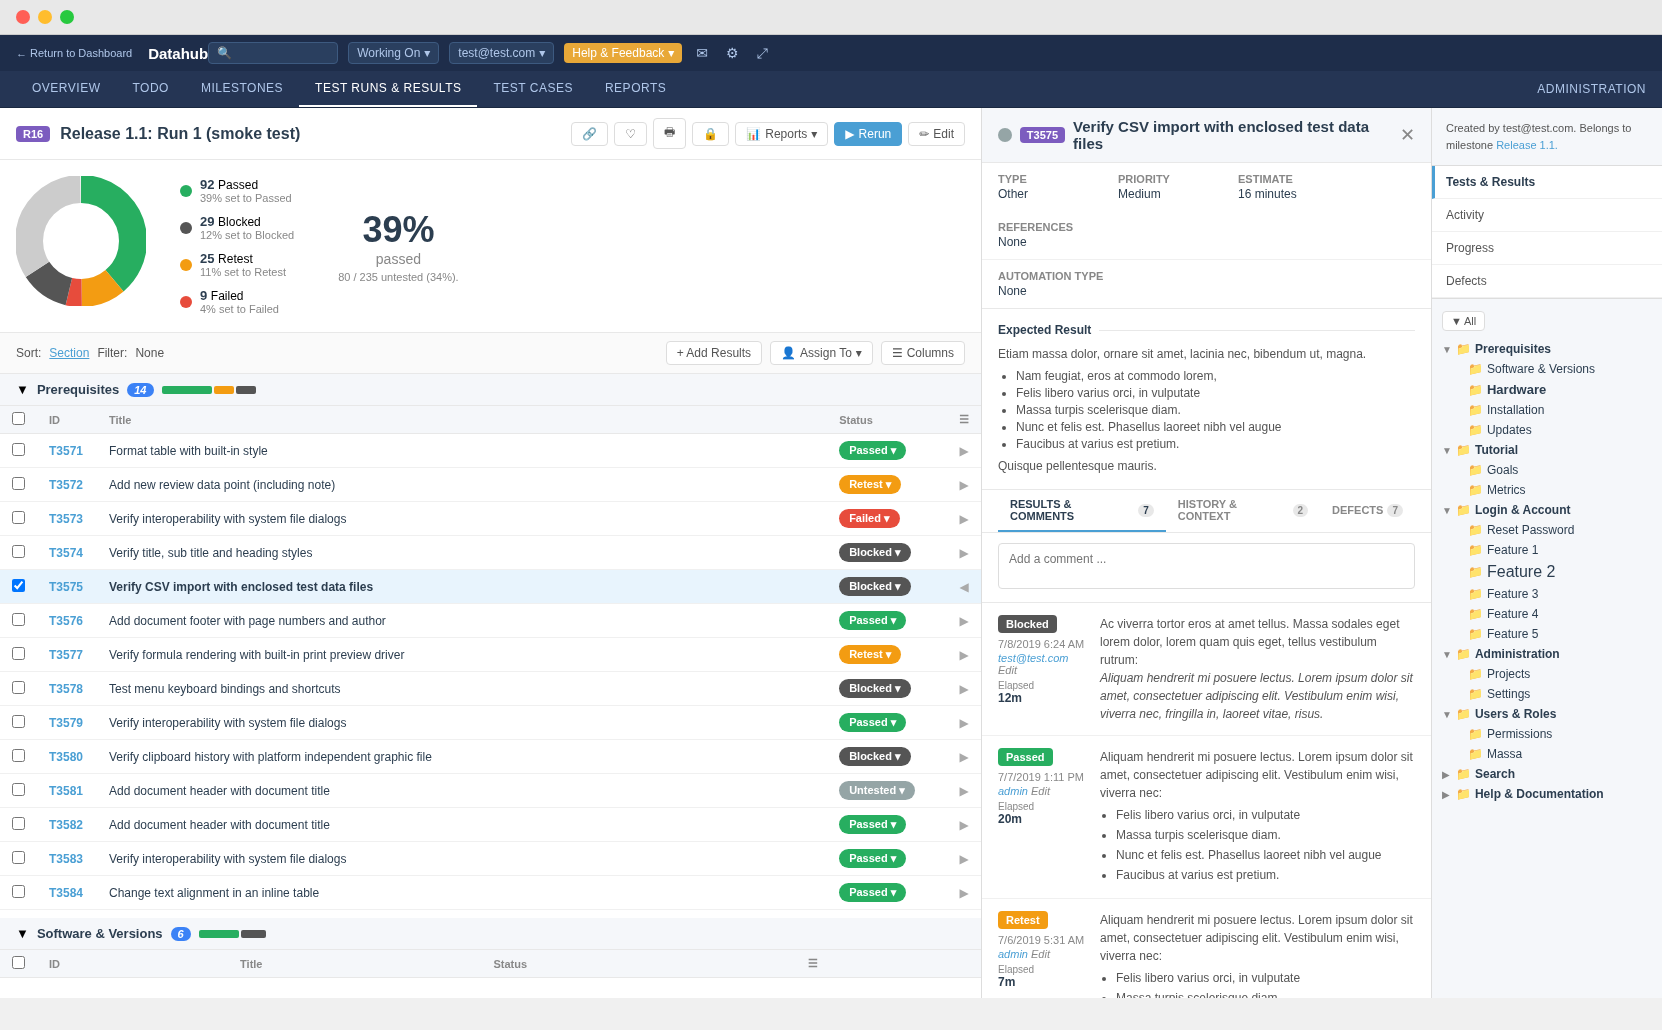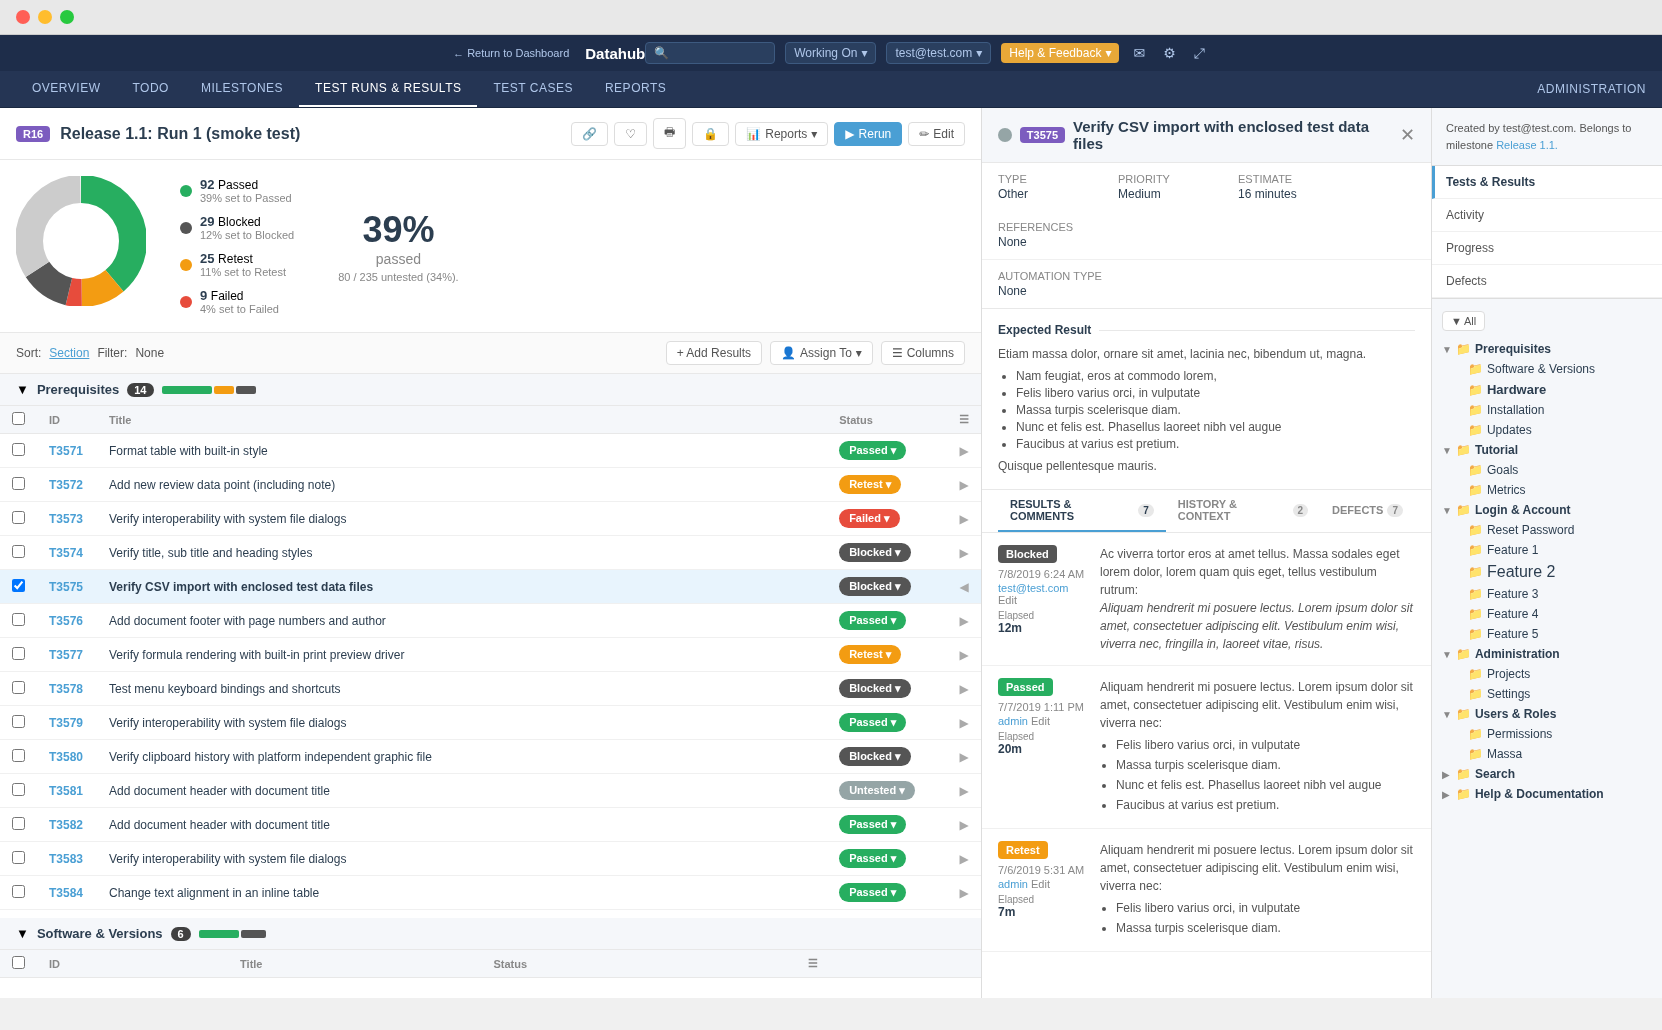--- a/index.html
+++ b/index.html
@@ -9,21 +9,21 @@
       display: flex; align-items: center; gap: 8px;
       background: #e8e8e8; padding: 10px 16px; border-bottom: 1px solid #ccc;
     }
     .tl { width: 14px; height: 14px; border-radius: 50%; }
     .tl-red { background: #ff5f56; }
     .tl-yellow { background: #ffbd2e; }
     .tl-green { background: #27c93f; }
 
     .top-bar {
       background: #1e2d4a; color: #fff;
-      display: flex; align-items: center; justify-content: center;
+      display: flex; align-items: center; justify-content: flex-start;
       padding: 0 16px; height: 36px;
     }
     .top-bar-left { display: flex; align-items: center; gap: 16px; }
     .return-link { color: #afc6e9; font-size: 11px; cursor: pointer; }
     .app-title { color: #fff; font-size: 15px; font-weight: 600; }
     .top-bar-right { display: flex; align-items: center; gap: 10px; }
     .search-box {
       background: #2a3f5f; border: 1px solid #3d5a80; border-radius: 4px;
       color: #fff; padding: 3px 8px; width: 130px; font-size: 12px;
     }
@@ -101,22 +101,22 @@
       color: #555; padding: 4px 10px; font-size: 12px; cursor: pointer; display: flex; align-items: center; gap: 4px;
     }
     .filter-link { color: #4a9fd4; font-size: 12px; text-decoration: underline; cursor: pointer; }
 
     .section-header {
       display: flex; align-items: center; gap: 8px;
       padding: 8px 16px; background: #f5f7fa; border-bottom: 1px solid #e8e8e8; cursor: pointer;
     }
     .section-title { font-size: 13px; font-weight: 700; color: #2c3e50; }
     .section-badge {
-      background: #404040; color: #fff; border-radius: 10px;
-      padding: 1px 7px; font-size: 11px; font-weight: 700;
+      background: #3b82f6; color: #fff; border-radius: 10px;
+      padding: 1px 7px; font-size: 11px; font-weight: 700; font-style: italic;
     }
     .section-progress { display: flex; align-items: center; gap: 2px; }
     .prog-seg { height: 8px; border-radius: 2px; }
 
     .test-table { width: 100%; border-collapse: collapse; }
     .test-table th {
       background: #f5f7fa; text-align: left; padding: 6px 12px;
       font-size: 11px; font-weight: 600; color: #888; border-bottom: 1px solid #e8e8e8;
     }
     .test-table td { padding: 7px 12px; border-bottom: 1px solid #f0f0f0; font-size: 12px; }
@@ -146,21 +146,21 @@
       padding: 10px 16px; border-bottom: 1px solid #e8e8e8; background: #f5f7fa;
     }
     .detail-header-left { display: flex; align-items: center; gap: 8px; }
     .detail-status-dot { width: 14px; height: 14px; border-radius: 50%; background: #95a5a6; }
     .detail-badge { background: #7c5cbf; color: #fff; border-radius: 4px; padding: 2px 7px; font-size: 11px; font-weight: 700; }
     .detail-title { font-size: 15px; font-weight: 600; color: #2c3e50; }
     .close-btn { background: none; border: none; font-size: 18px; color: #888; cursor: pointer; }
 
     .detail-meta { display: flex; flex-wrap: wrap; gap: 0; border-bottom: 1px solid #e8e8e8; }
     .meta-field { padding: 10px 16px; min-width: 120px; }
-    .meta-label { font-size: 11px; color: #888; font-weight: 400; text-transform: uppercase; margin-bottom: 2px; }
+    .meta-label { font-size: 11px; color: #888; font-weight: 700; text-transform: uppercase; margin-bottom: 2px; }
     .meta-value { font-size: 12px; color: #2c3e50; }
     .meta-full { width: 100%; padding: 10px 16px; border-top: 1px solid #f0f0f0; }
 
     .expected-result { padding: 14px 16px; border-bottom: 1px solid #e8e8e8; }
     .section-label { font-size: 12px; font-weight: 700; color: #2c3e50; margin-bottom: 8px; display: flex; align-items: center; gap: 8px; }
     .section-label::after { content: ''; flex: 1; height: 1px; background: #e8e8e8; }
     .er-text { font-size: 12px; color: #555; line-height: 1.5; }
     .er-list { margin: 6px 0 6px 18px; }
     .er-list li { font-size: 12px; color: #555; margin-bottom: 3px; }
 
@@ -178,21 +178,21 @@
       font-size: 12px; color: #888; resize: none;
     }
 
     .result-entry { display: flex; gap: 12px; padding: 12px 16px; border-bottom: 1px solid #f0f0f0; }
     .result-left { width: 90px; flex-shrink: 0; }
     .result-status-badge { border-radius: 4px; padding: 3px 8px; font-size: 11px; font-weight: 700; display: inline-block; margin-bottom: 4px; }
     .rs-blocked { background: #555; color: #fff; }
     .rs-passed { background: #27ae60; color: #fff; }
     .rs-retest { background: #f39c12; color: #fff; }
     .result-date { font-size: 11px; color: #888; line-height: 1.4; }
-    .result-user { font-size: 11px; color: #4a9fd4; }
+    .result-user { font-size: 11px; color: #4a9fd4; font-style: italic; }
     .result-elapsed-label { font-size: 10px; color: #888; margin-top: 4px; }
     .result-elapsed { font-size: 12px; color: #2c3e50; font-weight: 600; }
     .result-right { flex: 1; font-size: 12px; color: #555; line-height: 1.5; }
     .result-right ul { margin: 4px 0 0 16px; }
     .result-right li { margin-bottom: 2px; }
     .result-right em { font-style: italic; }
 
     
     .right-panel { width: 230px; background: #f5f7fa; overflow-y: auto; flex-shrink: 0; }
     .right-panel-info { padding: 12px 14px; border-bottom: 1px solid #ddd; font-size: 11px; color: #555; line-height: 1.5; }
@@ -606,20 +606,23 @@
       <div class="result-tab">
         <span>HISTORY &amp; CONTEXT</span>
         <span class="tab-count">2</span>
       </div>
       <div class="result-tab">
         <span>DEFECTS</span>
         <span class="tab-count">7</span>
       </div>
     </div>
 
+    <div class="comment-box">
+      <textarea class="comment-input" rows="2" placeholder="Add a comment ..." style=""></textarea>
+    </div>
 
     <div id="result-entries">
         <div class="result-entry">
     <div class="result-left">
       <span class="result-status-badge rs-blocked">Blocked</span>
       <div class="result-date">7/8/2019 6:24 AM</div>
       <div class="result-user">test@test.com <span style="color:#888;font-size:11px;cursor:pointer">Edit</span></div>
       <div class="result-elapsed-label">Elapsed</div>
       <div class="result-elapsed">12m</div>
     </div>

